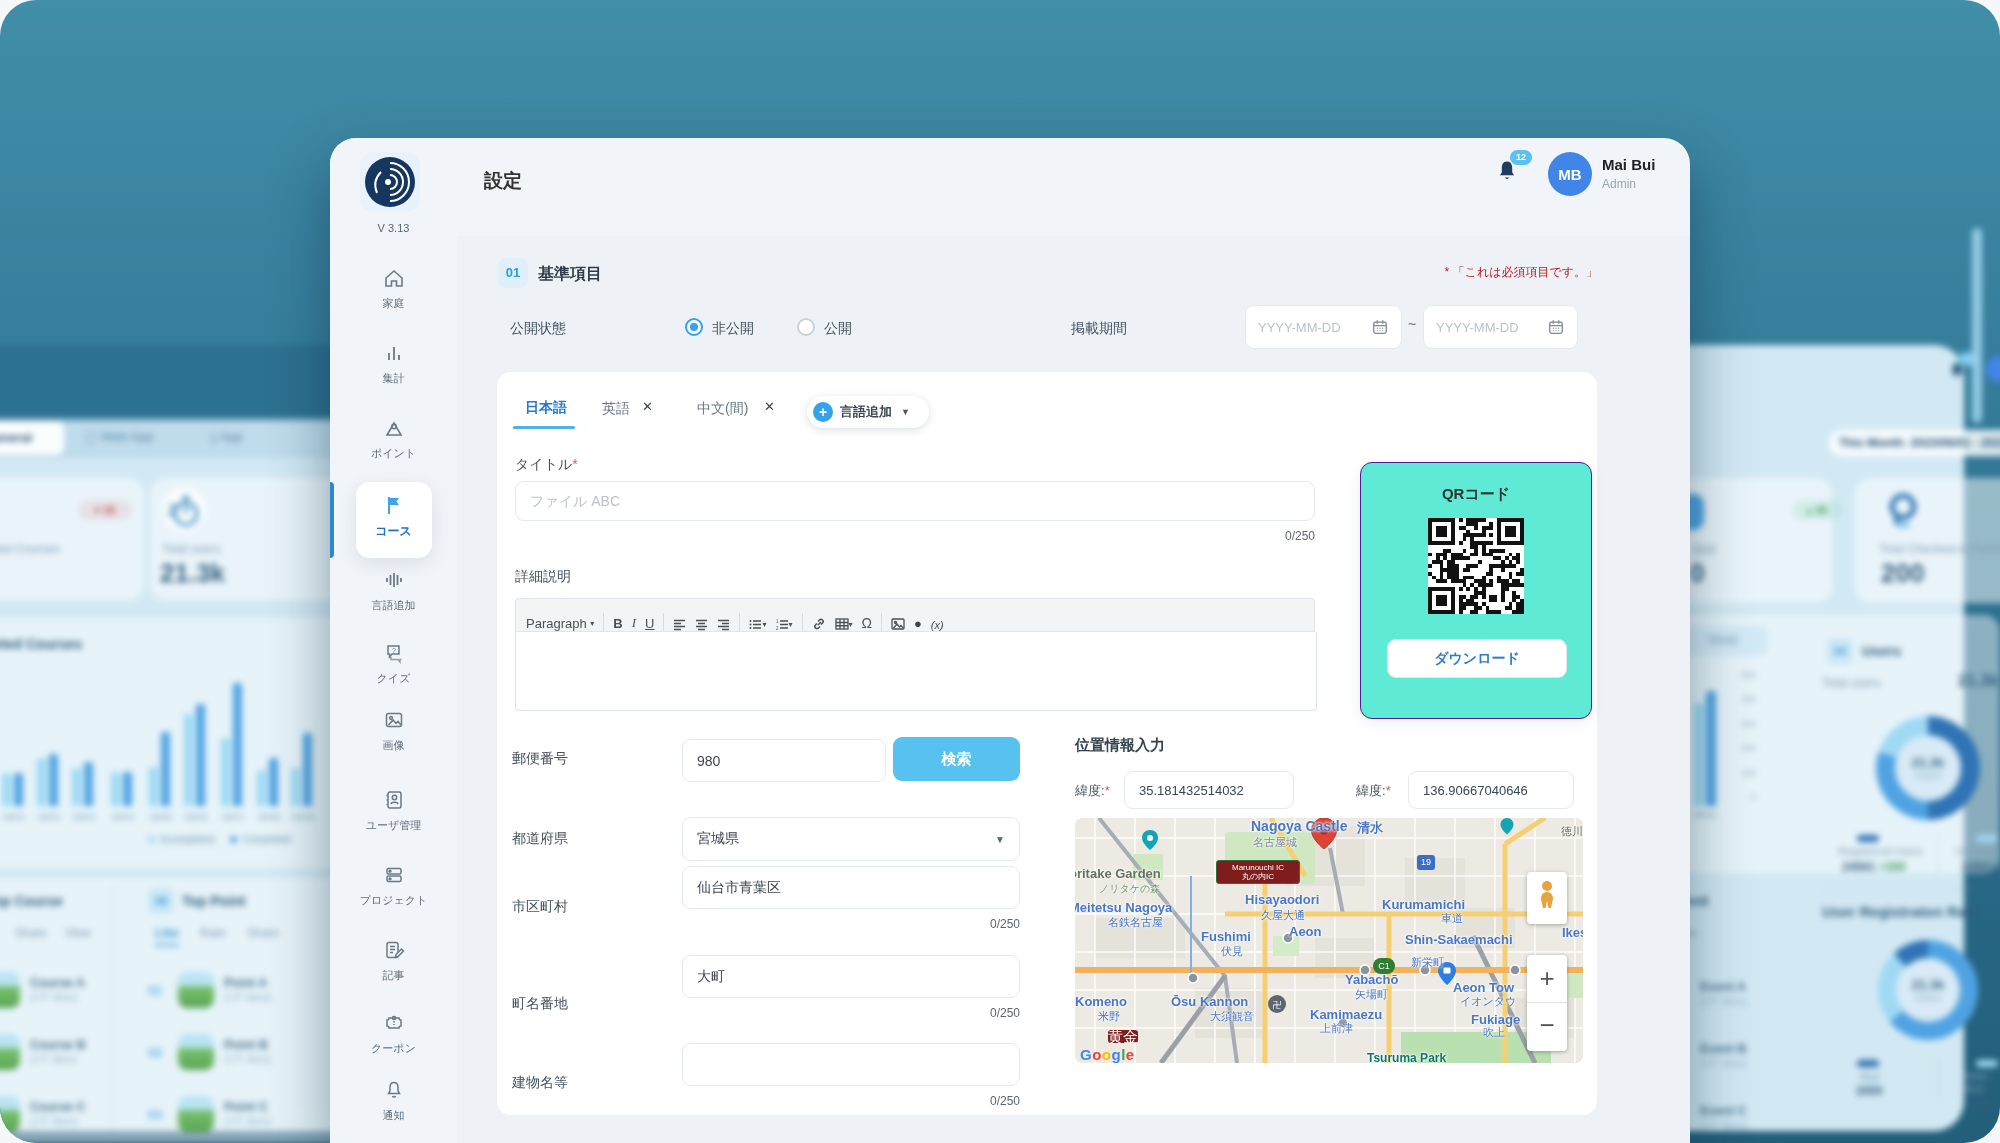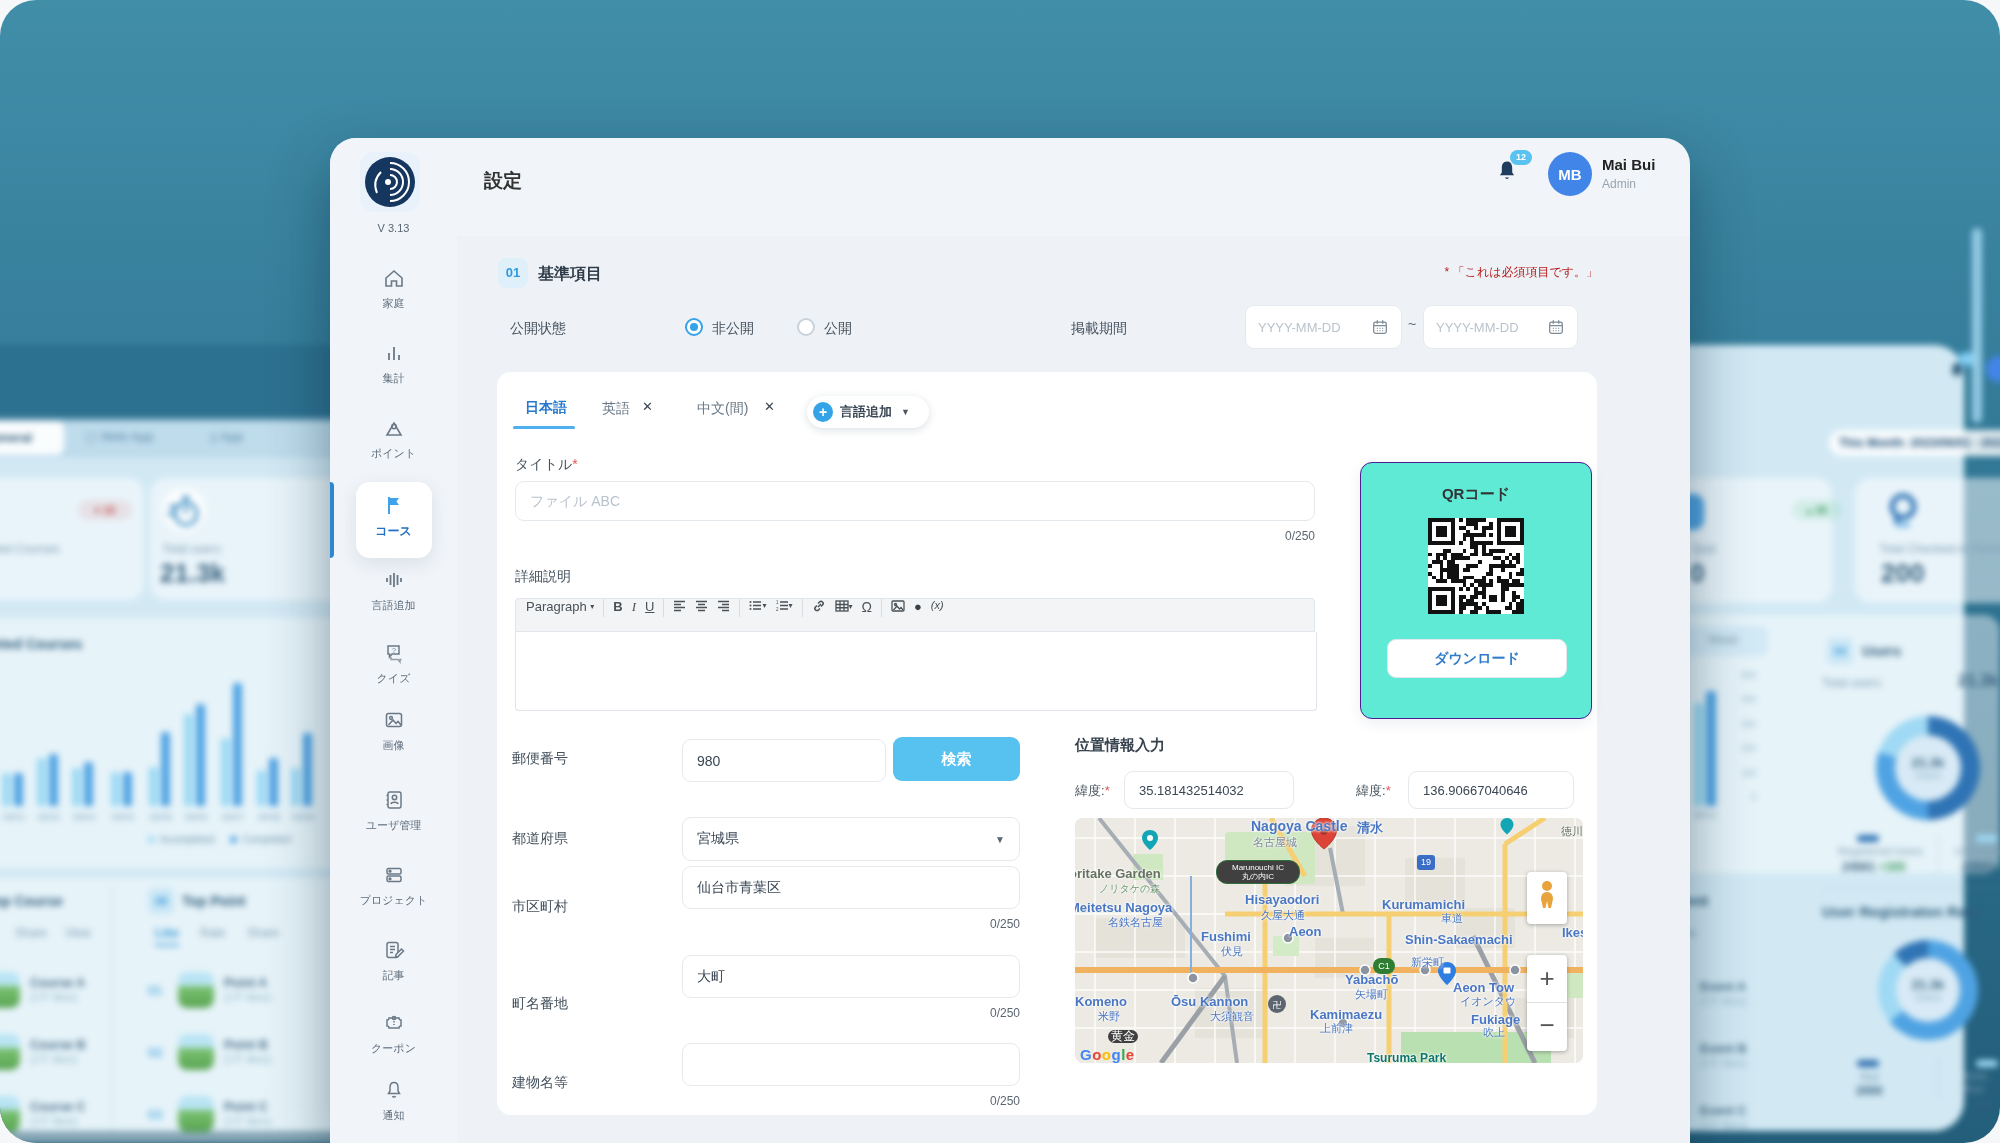--- a/index.html
+++ b/index.html
@@ -49,36 +49,36 @@
   .cnt{position:absolute;font-size:12px;color:#5b6670;text-align:right;}
   .card{position:absolute;left:167px;top:234px;width:1100px;height:743px;background:#fff;border-radius:14px;}
   .tab{font-size:14px;color:#6a7885;cursor:pointer;}
   .tab.active{color:#2679cc;font-weight:700;}
   .tabx{font-size:13px;color:#3c4650;cursor:pointer;font-weight:700;}
   .pillbtn{position:absolute;left:477px;top:258px;width:122px;height:32px;background:#fff;border-radius:16px;
     box-shadow:0 2px 8px rgba(30,60,90,.16);display:flex;align-items:center;gap:7px;padding-left:6px;box-sizing:border-box;cursor:pointer;}
   .pluscirc{width:20px;height:20px;border-radius:50%;background:#35a3e8;color:#fff;font-size:14px;font-weight:700;
     display:flex;align-items:center;justify-content:center;line-height:1;}
   .toolbar{position:absolute;left:185px;top:460px;width:800px;height:34px;background:#f3f4f6;border:1px solid #dfe5ea;
-    border-radius:4px 4px 0 0;display:flex;align-items:flex-start;gap:9px;padding:0 10px;box-sizing:border-box;color:#4a5258;}
+    border-radius:4px 4px 0 0;display:flex;align-items:flex-end;gap:9px;padding:0 10px;box-sizing:border-box;color:#4a5258;}
   .tb{font-size:13px;color:#4a5258;cursor:pointer;display:inline-flex;align-items:center;}
   .tbsep{width:1px;height:18px;background:#d9dde2;}
   .editor-body{position:absolute;left:185px;top:494px;width:800px;height:78px;background:#fff;border:1px solid #dfe5ea;border-top:none;border-radius:0 0 4px 4px;}
   .qrcard{position:absolute;left:1030px;top:324px;width:230px;height:255px;background:#5eead4;border:1px solid #4c1d95;
     border-radius:12px;box-shadow:0 4px 14px rgba(40,70,110,.08);text-align:center;}
   .dlbtn{position:absolute;left:26px;top:176px;width:178px;height:37px;border:1px solid #e1e7ed;border-radius:9px;
     background:#fff;color:#2e7cc9;font-weight:700;font-size:14px;display:flex;align-items:center;justify-content:center;cursor:pointer;}
   .searchbtn{position:absolute;left:563px;top:599px;width:127px;height:44px;border-radius:9px;background:#57c2f0;
     color:#fff;font-weight:700;font-size:15px;display:flex;align-items:center;justify-content:center;cursor:pointer;}
   .sel{position:absolute;left:352px;top:679px;width:338px;height:44px;background:#fff;border:1px solid #e4e9ee;border-radius:9px;
     display:flex;align-items:center;padding:0 14px;box-sizing:border-box;font-size:14px;color:#3a4754;cursor:pointer;}
   .sel .car{margin-left:auto;font-size:10px;color:#596673;}
   .map{position:absolute;left:745px;top:680px;width:508px;height:245px;border-radius:8px;overflow:hidden;background:#eceae3;}
   .maplbl{position:absolute;white-space:nowrap;text-shadow:0 0 3px #fff,0 0 3px #fff;}
-  .mapbadge{position:absolute;background: #404040;color:#fff;border-radius:11px;text-align:center;line-height:1.15;}
+  .mapbadge{position:absolute;background: #7f1d1d;color:#fff;border-radius:3px;text-align:center;line-height:1.15;}
   .mapctl{position:absolute;left:452px;background:#fff;border-radius:4px;box-shadow:0 1px 4px rgba(0,0,0,.3);width:40px;}
   .datebox{position:absolute;width:157px;height:44px;background:#fff;border:1px solid #e4e9ee;border-radius:9px;
     display:flex;align-items:center;padding:0 12px;box-sizing:border-box;cursor:text;}
   .datebox .ph{font-size:13px;color:#b9c3cd;}
   .datebox svg{margin-left:auto;}
   .radio{width:18px;height:18px;border-radius:50%;box-sizing:border-box;display:inline-block;}
   .radio.on{border:2px solid #35a3e8;position:relative;background:#fff;}
   .radio.on::after{content:"";position:absolute;left:3px;top:3px;width:8px;height:8px;border-radius:50%;background:#35a3e8;}
   .radio.off{border:2px solid #c9d2da;background:#fff;}
 </style>
@@ -905,21 +905,21 @@
           <span class="maplbl" style="left: 245px; top: 203px; color: rgb(74, 119, 196); font-size: 11px;">上前津</span>
           <span class="maplbl" style="left: 378px; top: 162px; color: rgb(74, 119, 196); font-size: 13px; font-weight: 700;">Aeon Tow</span>
           <span class="maplbl" style="left: 385px; top: 176px; color: rgb(74, 119, 196); font-size: 11px;">イオンタウ</span>
           <span class="maplbl" style="left: 396px; top: 194px; color: rgb(74, 119, 196); font-size: 13px; font-weight: 700;">Fukiage</span>
           <span class="maplbl" style="left: 408px; top: 207px; color: rgb(74, 119, 196); font-size: 11px;">吹上</span>
           <span class="maplbl" style="left: 292px; top: 233px; color: #0f766e; font-size: 12px; font-weight: 700;">Tsuruma Park</span>
         </div>
       <div class="mapbadge" style="left:141px;top:42px;width:84px;height:24px;font-size:8px;padding-top:2px;box-sizing:border-box;border:1px solid #2e6e3c;"><span>Marunouchi IC</span><br><span>丸の内IC</span></div>
       <div class="mapbadge" style="left:342px;top:37px;width:18px;height:15px;font-size:9px;line-height:15px;background:#3b6dc7;border-radius:3px;">19</div>
       <div class="mapbadge" style="left:298px;top:140px;width:22px;height:16px;font-size:9px;line-height:16px;background:#2e7d32;border-radius:8px;">C1</div>
-      <div class="mapbadge" style="left:33px;top:212px;width:30px;height:13px;font-size:12px;line-height:13px;">黄金</div>
+      <div class="mapbadge" style="left:33px;top:212px;width:30px;height:13px;font-size:15px;line-height:13px;">黄金</div>
       <div class="mapctl" style="top:54px;height:52px;display:flex;align-items:center;justify-content:center;">
         <svg width="20" height="36" viewBox="0 0 20 36">
             <circle cx="10" cy="6" r="5" fill="#e8a33d"></circle>
             <path d="M10 12c-4 0-6 3-6 7l2 9h2.5l1.5-7 1.5 7H14l2-9c0-4-2-7-6-7z" fill="#e8a33d"></path>
           </svg>
       </div>
       <div class="mapctl" style="top:137px;height:96px;">
         <div style="height:47px;font-size:26px;color:#555;text-align:center;line-height:47px;cursor:pointer;">+</div>
         <div style="height:1px;background:#e0e0e0;"></div>
         <div style="height:47px;font-size:26px;color:#555;text-align:center;line-height:44px;cursor:pointer;">−</div>

